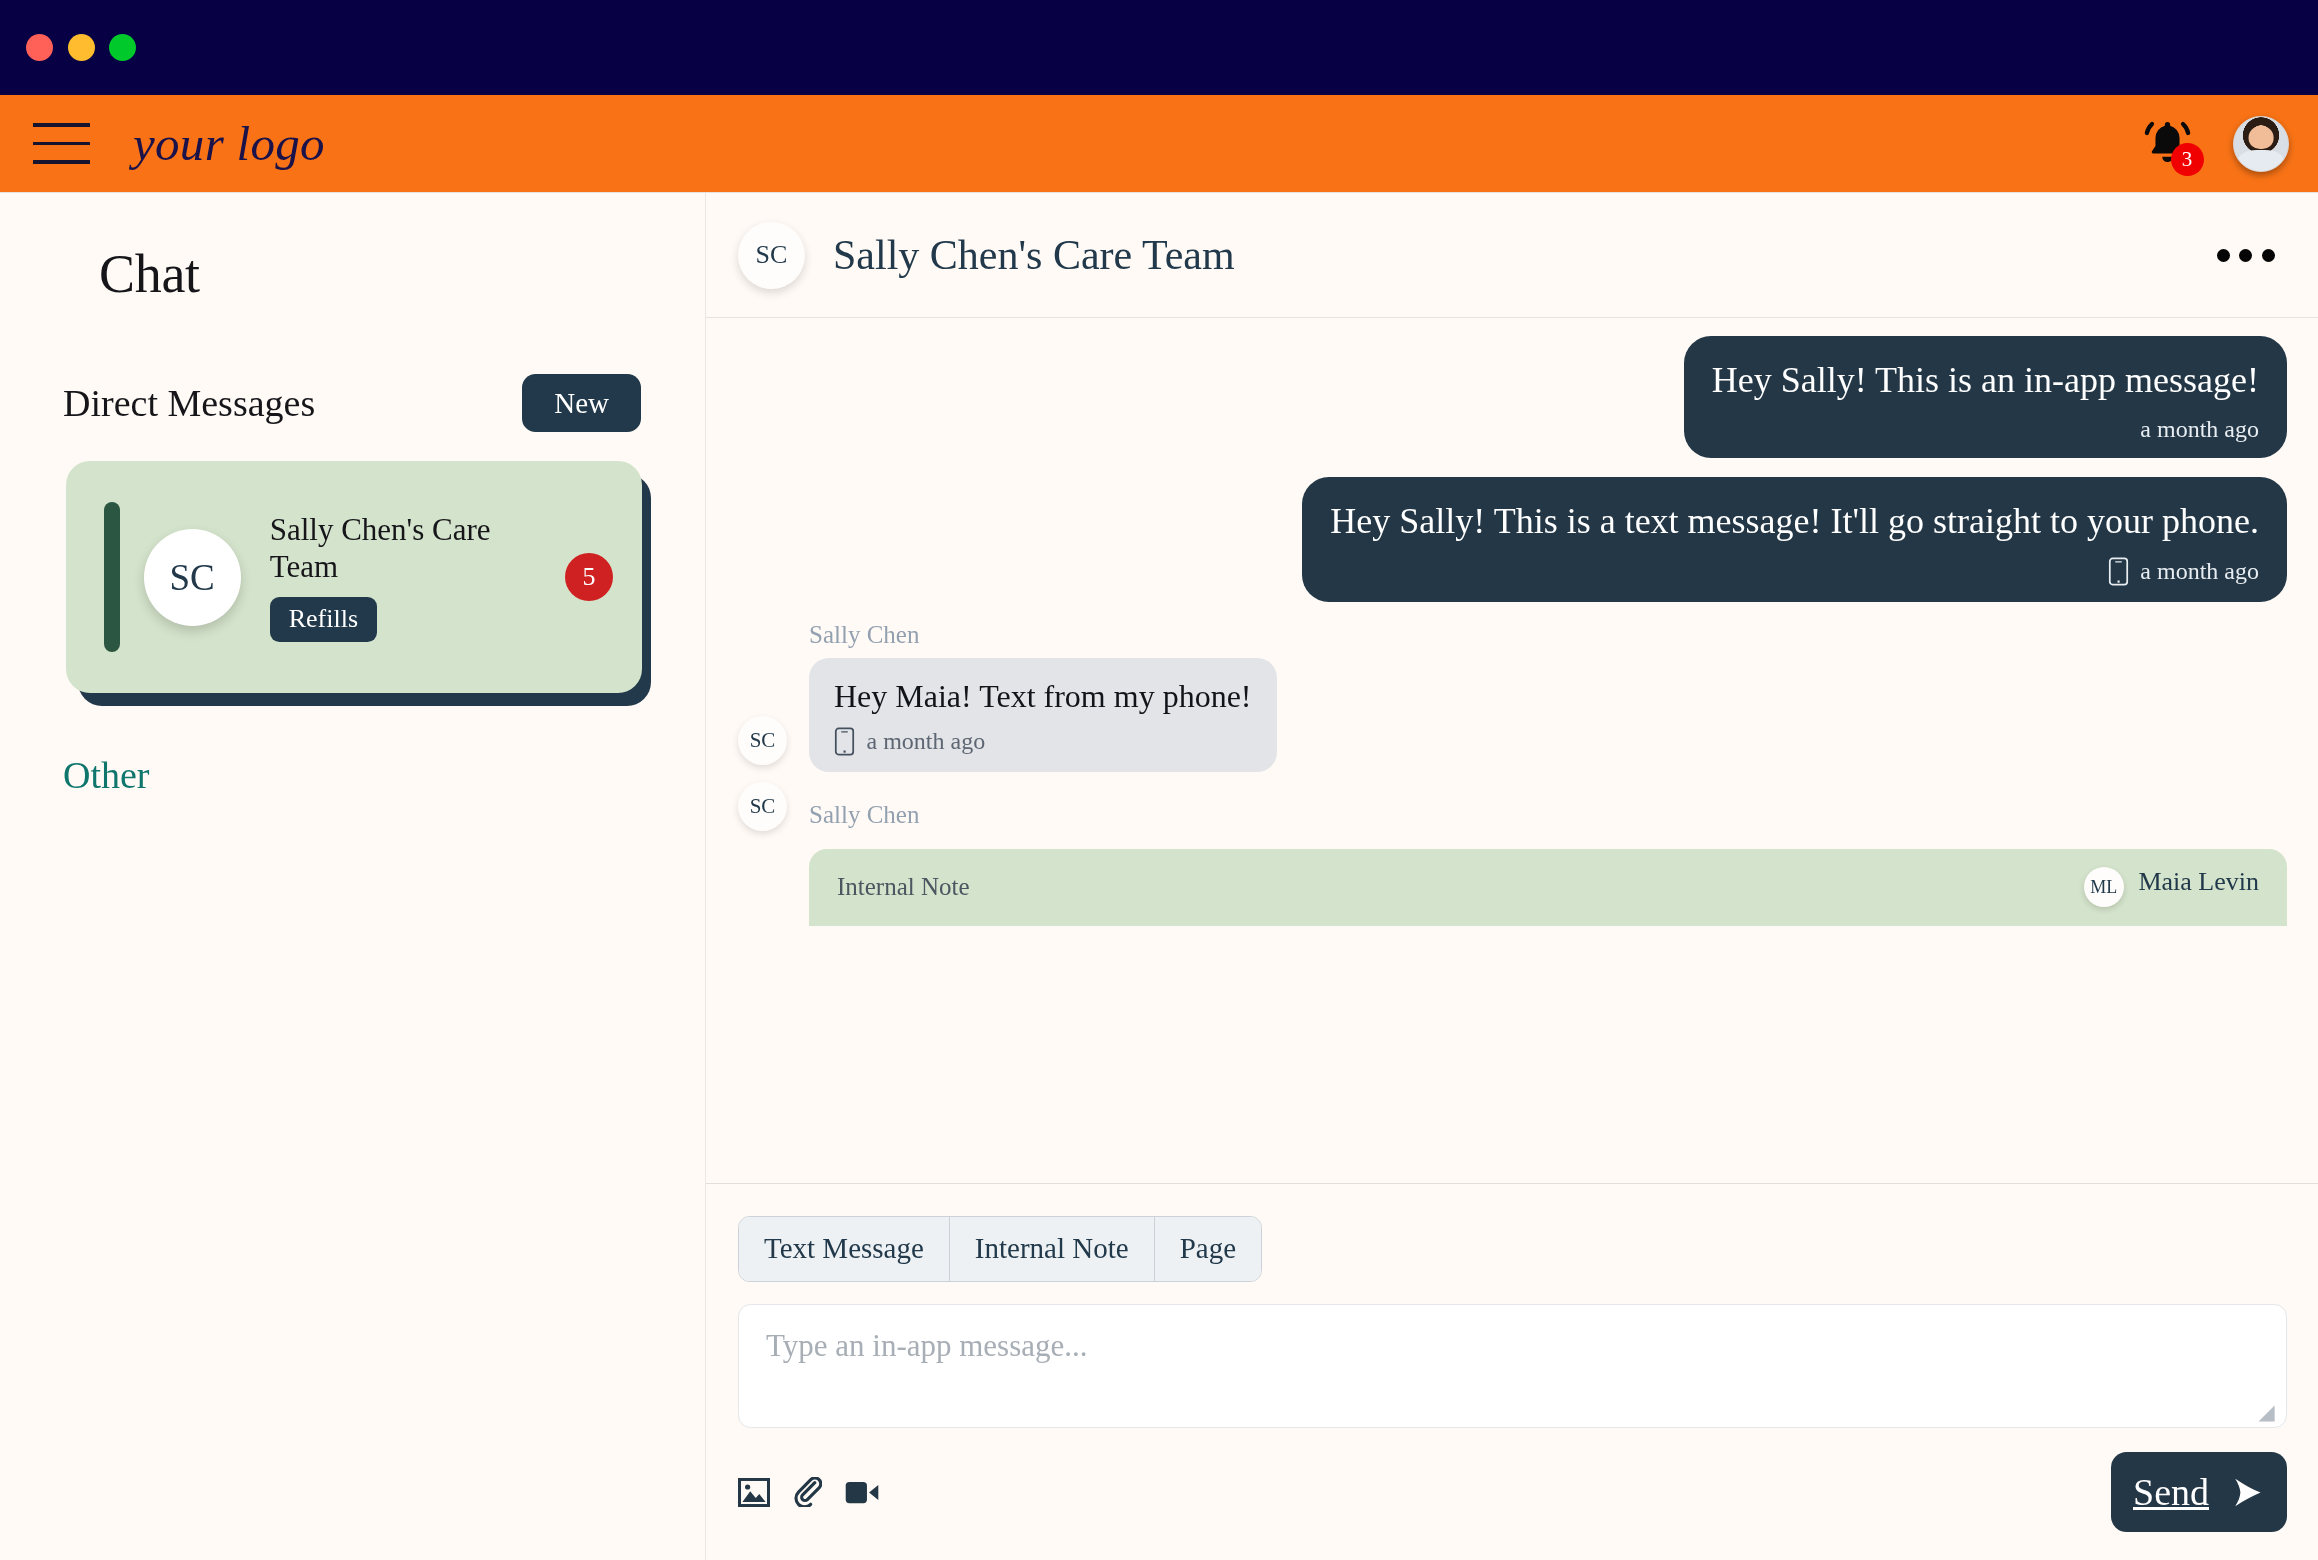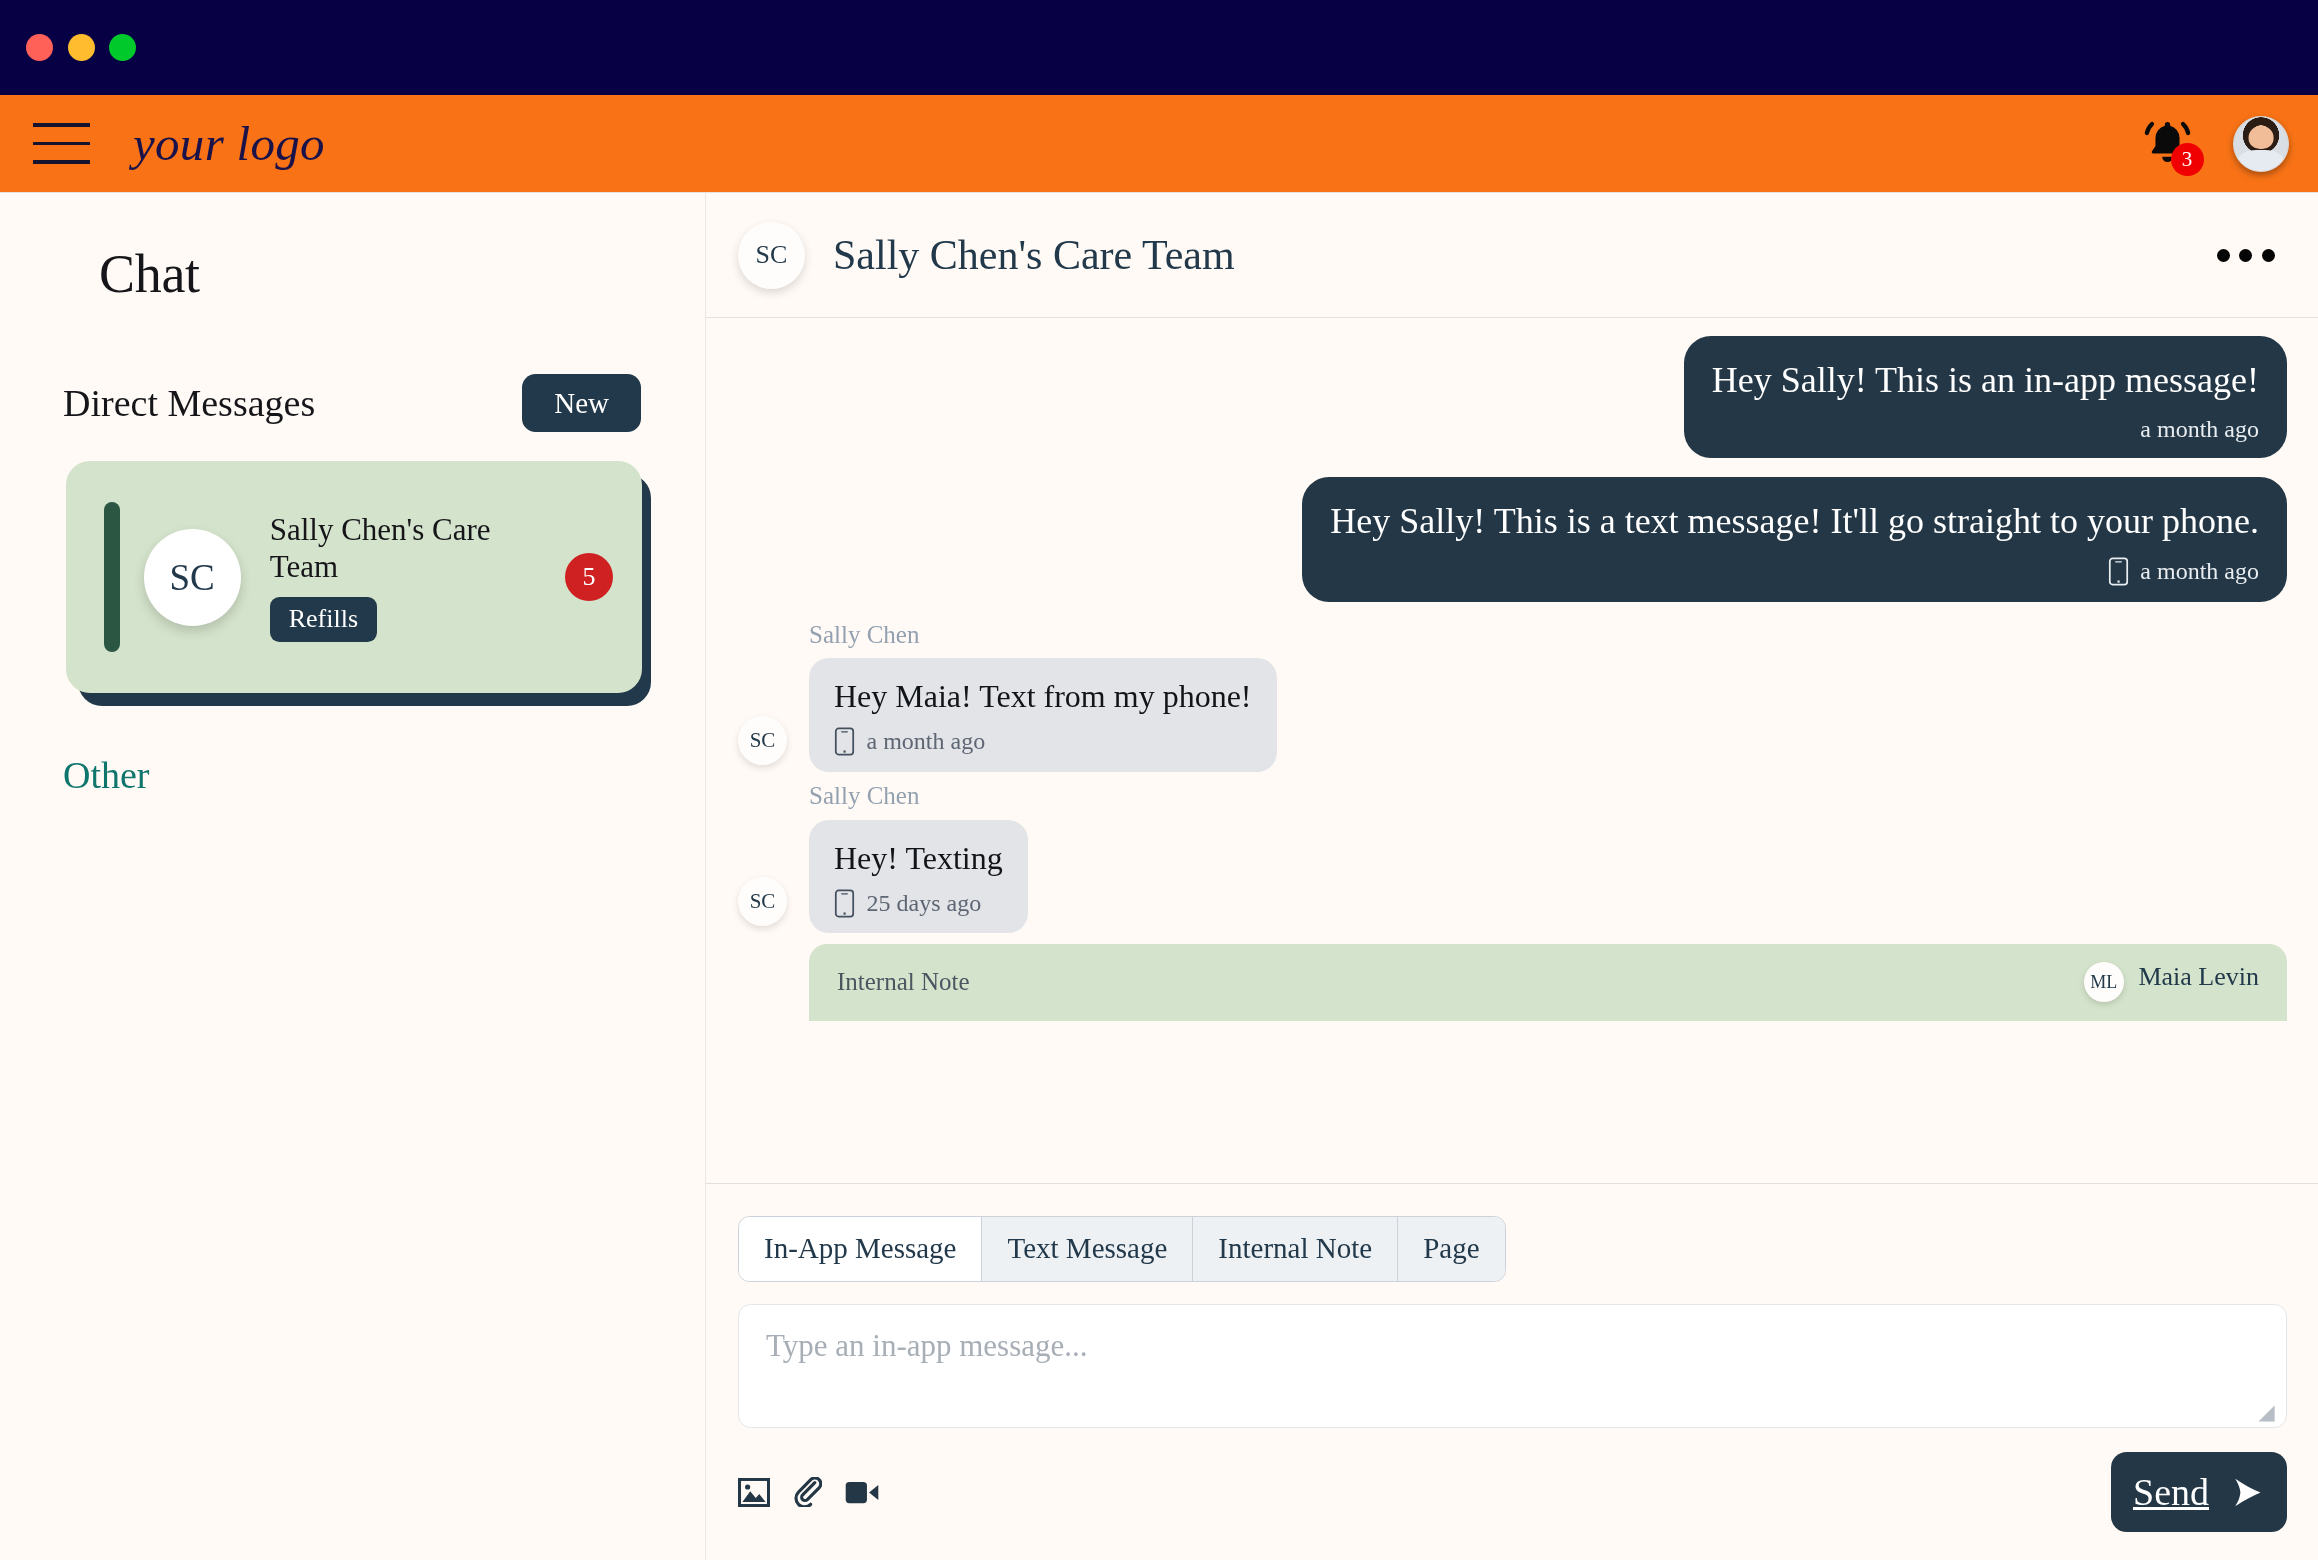--- a/index.html
+++ b/index.html
@@ -307,47 +307,35 @@
                 <span>a month ago</span>
               </div>
             </div>
           </div>
         </div>
 
         <div class="msg-in-block">
           <div class="in-avatar">SC</div>
           <div class="in-col">
             <div class="in-name">Sally Chen</div>
-            <div class="bubble-in">
-              <div class="text">Hey! Texting</div>
-              <div class="meta-in">
-                <svg width="21" height="29" viewBox="0 0 14 20">
-                  <rect x="1" y="1" width="12" height="18" rx="2" fill="none" stroke="#44505e" stroke-width="1.2"></rect>
-                  <rect x="4.6" y="2.9" width="4.8" height="0.9" rx="0.45" fill="#44505e"></rect>
-                  <rect x="6.3" y="16.2" width="1.5" height="1.5" fill="#44505e"></rect>
-                </svg>
-                <span>25 days ago</span>
-              </div>
-            </div>
           </div>
         </div>
 
         <div class="note-card">
           <div class="note-label">Internal Note</div>
           <div class="note-author">
             <div class="note-avatar">ML</div>
             <div class="note-name">Maia Levin</div>
           </div>
         </div>
 
       </div>
 
       <div class="composer">
         <div class="tabs">
-          <div class="tab active">In-App Message</div>
           <div class="tab">Text Message</div>
           <div class="tab">Internal Note</div>
           <div class="tab">Page</div>
         </div>
 
         <div class="textarea-wrap">
           <div class="ta-placeholder">Type an in-app message...</div>
           <div class="resize-grip">◢</div>
         </div>
 

